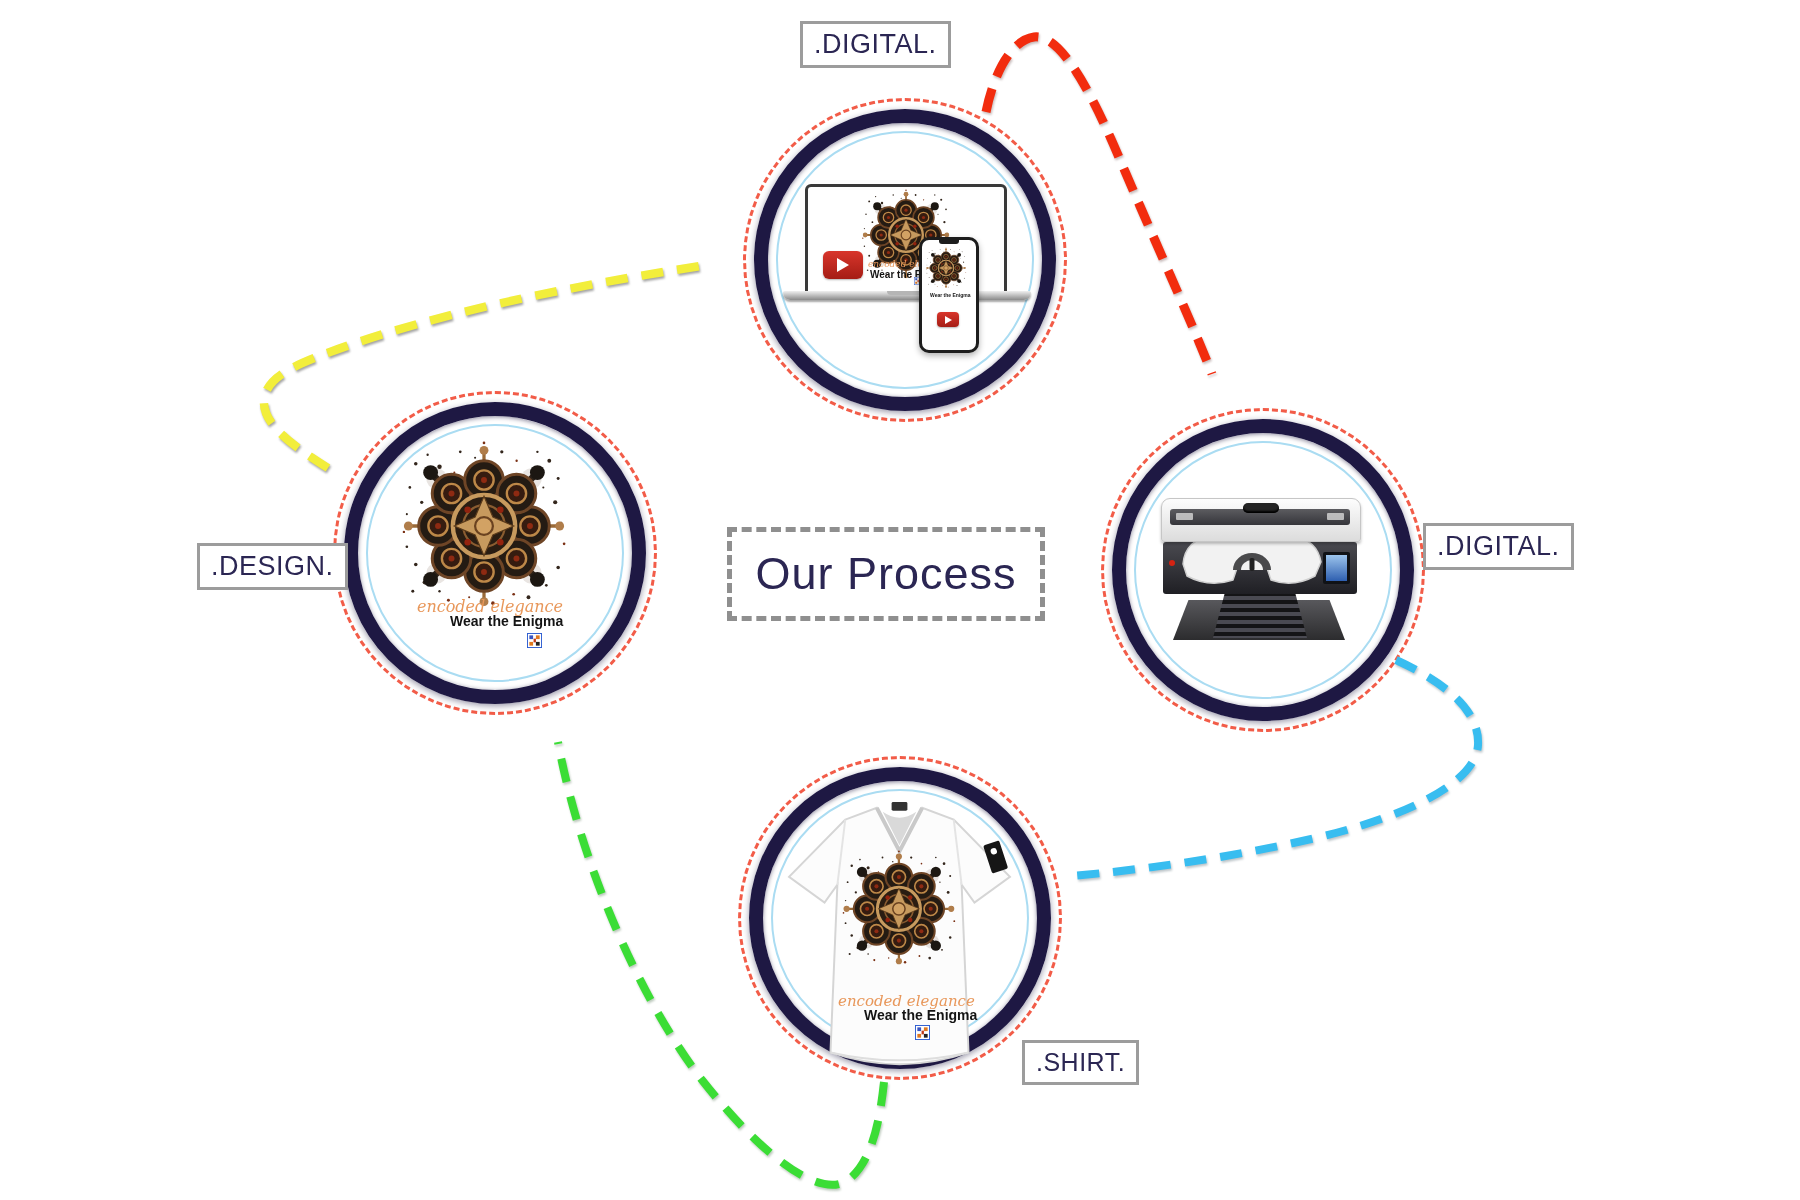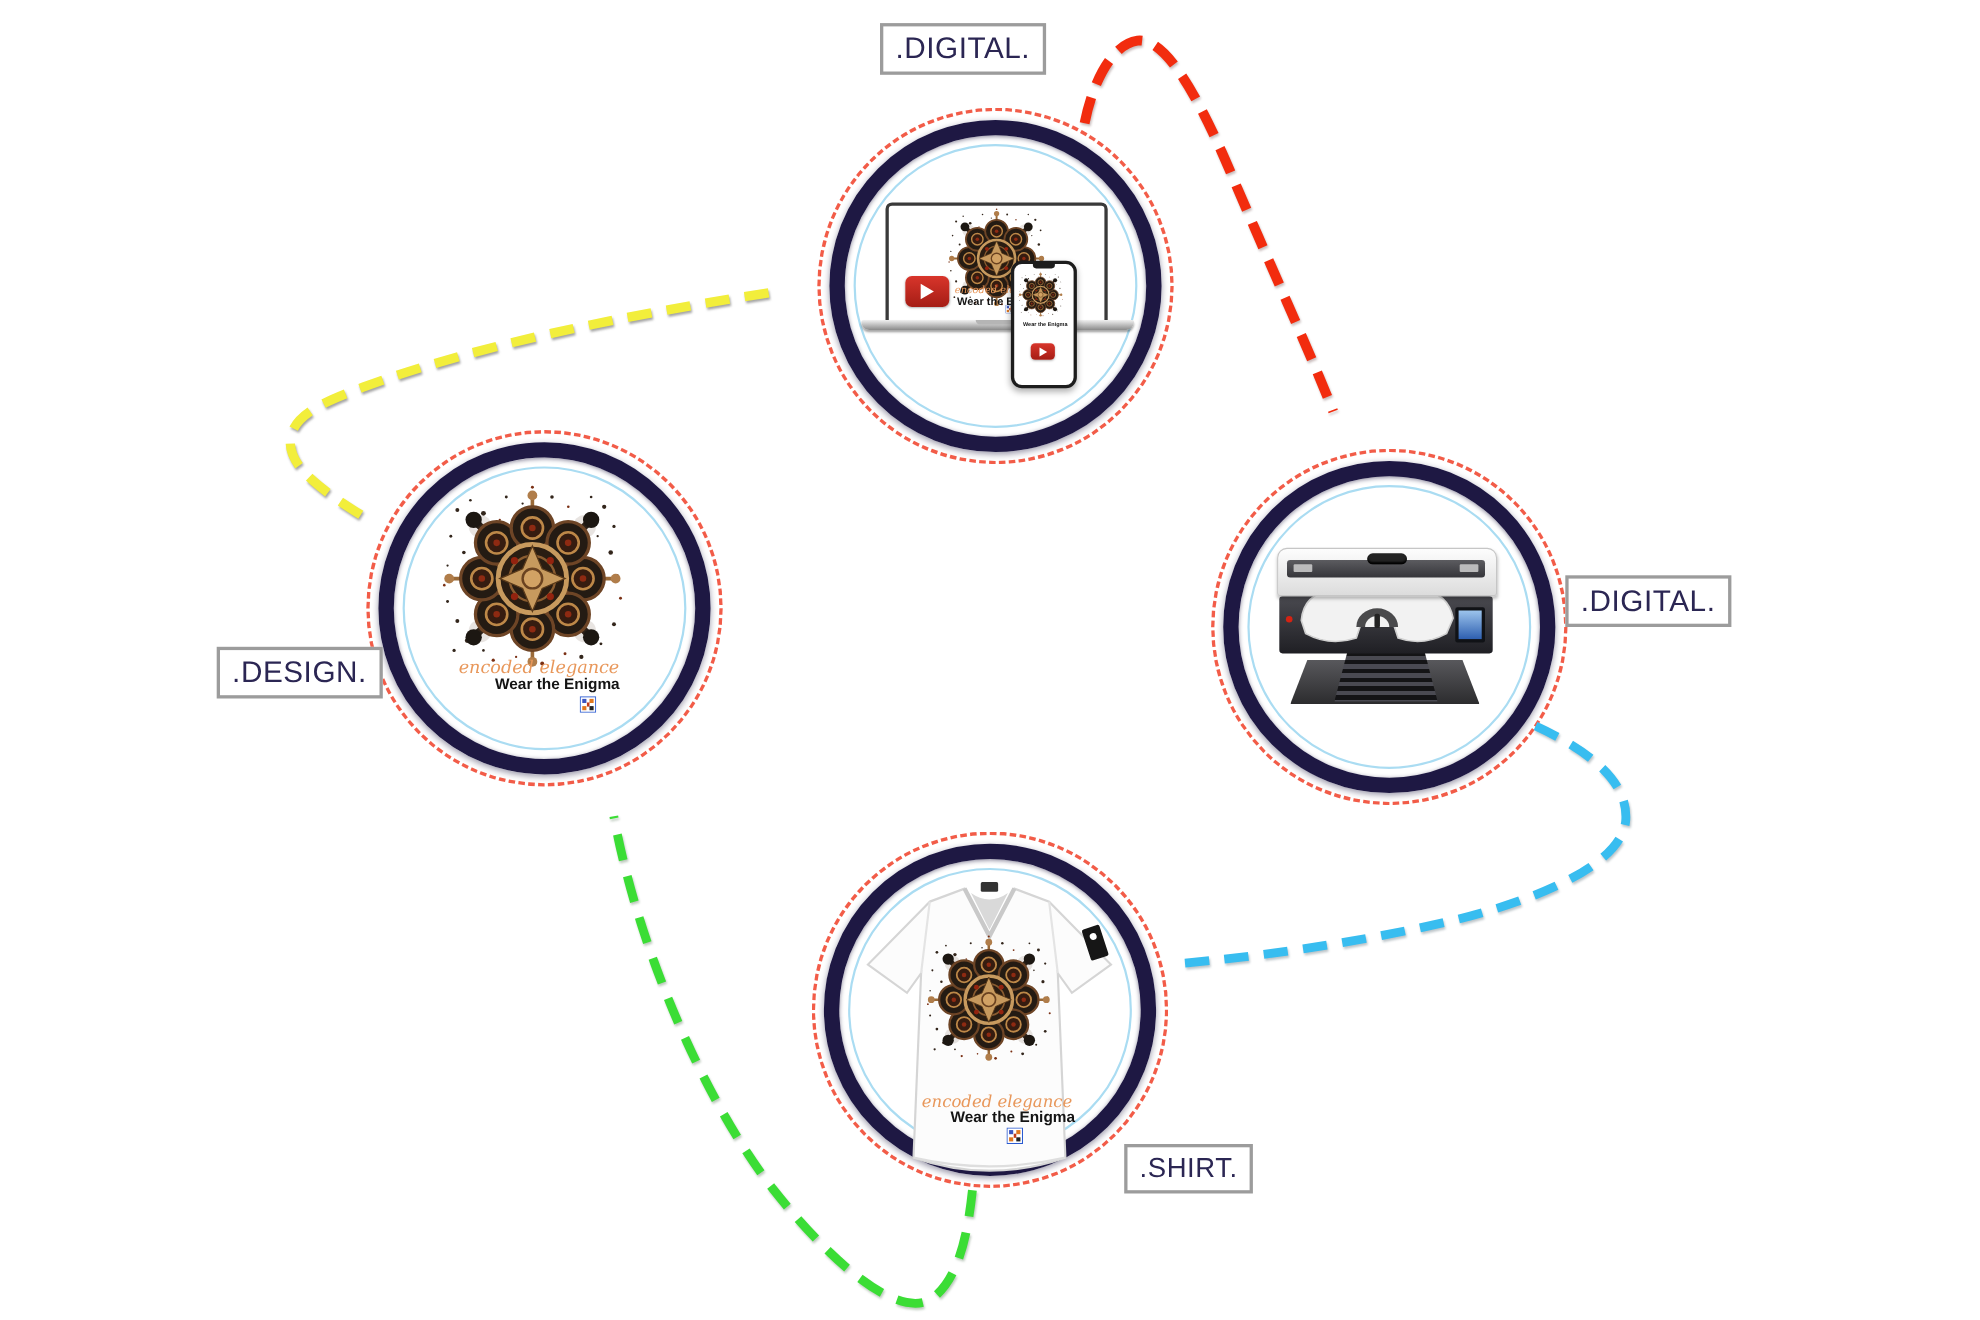--- a/index.html
+++ b/index.html
@@ -206,24 +206,27 @@
       <marker id="ah-g" viewBox="0 0 10 10" refX="8.5" refY="5" markerWidth="3.6" markerHeight="3.6" orient="auto">
           <path d="M0 0L10 5L0 10z" fill="#3bdd35"></path>
         </marker>
     </defs>
     <path class="a-yellow" marker-end="url(#ah-y)" d="M 328 468 C 295 447, 262 425, 264 400 C 266 378, 292 366, 330 352 C 430 315, 560 288, 700 266"></path>
     <path class="a-red" marker-end="url(#ah-r)" d="M 986 112 C 994 72, 1012 40, 1034 37 C 1058 34, 1086 80, 1118 155 C 1152 235, 1196 332, 1212 374"></path>
     <path class="a-blue" marker-end="url(#ah-b)" d="M 1396 660 C 1444 682, 1480 710, 1478 745 C 1476 782, 1410 815, 1320 837 C 1230 858, 1140 870, 1072 876"></path>
     <path class="a-green" marker-end="url(#ah-g)" d="M 884 1082 C 880 1120, 872 1162, 848 1180 C 820 1200, 762 1156, 702 1080 C 640 1000, 580 862, 558 742"></path>
   </svg>
 
+  <div class="titlebox">
+    <span>Our Process</span>
+  </div>
 
   <div class="tagbox" style="left:800px;top:21px;">.DIGITAL.</div>
   <div class="tagbox" style="left:1423px;top:523px;">.DIGITAL.</div>
-  <div class="tagbox" style="left:197px;top:543px;margin-top:45px;">.DESIGN.</div>
+  <div class="tagbox" style="left:197px;top:543px;">.DESIGN.</div>
   <div class="tagbox" style="left:1022px;top:1040px;font-size:25px;">.SHIRT.</div>
 
   <div class="node" style="left:743px;top:98px;">
     <div class="ring-dash"></div>
     <div class="ring-navy"></div>
     <div class="ring-sky"></div>
     <div class="node-content">
       <div class="laptop-screen">
         <svg viewBox="0 0 120 120" width="96" height="96" style="position:absolute;left:50px;top:0px;">
             <use href="#mandala"></use>

